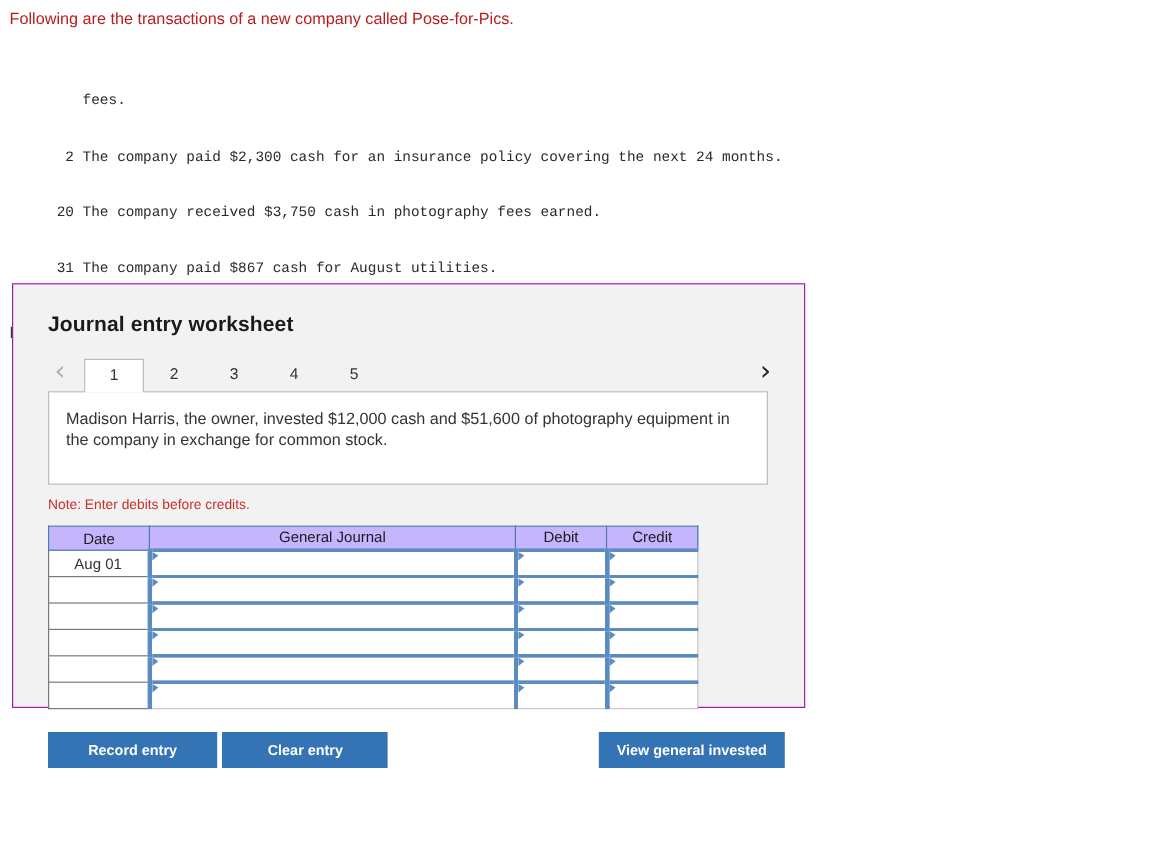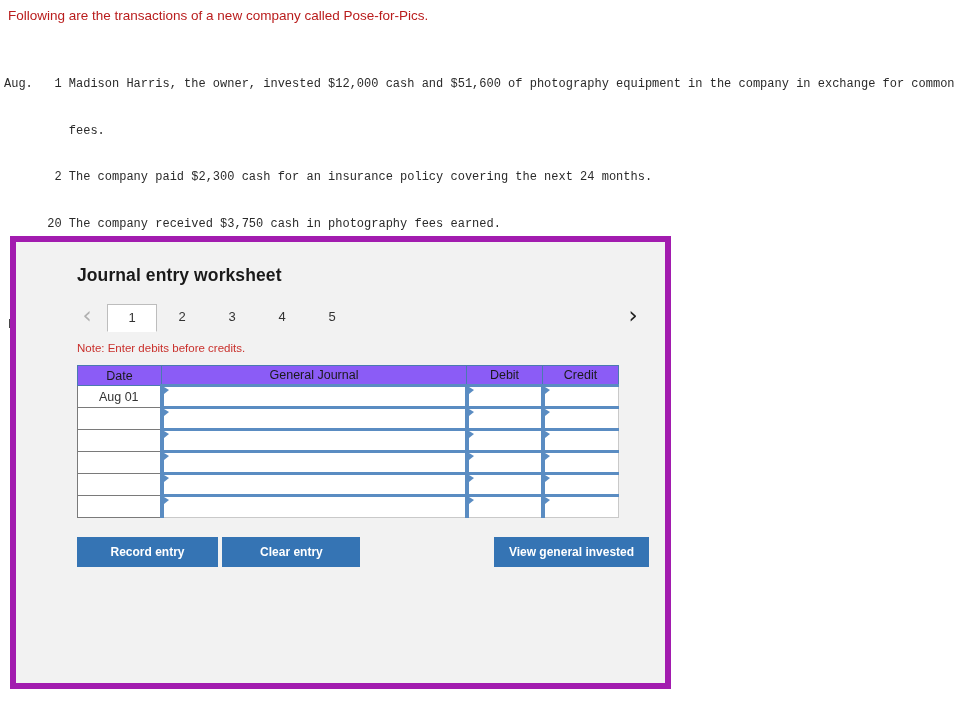--- a/index.html
+++ b/index.html
@@ -62,25 +62,24 @@
     height: 30px;
     line-height: 30px;
   }
 
   
   .panel {
     position: absolute;
     left: 10px;
     top: 236px;
     width: 661px;
-    height: 453px;
+    height: 354px;
     background: #f2f2f2;
-    border: 6px solid #a21caf;
+    border: 1px solid #a21caf;
     box-sizing: border-box;
-    padding-left: 32px;
   }
 
   .panel-title {
     font-size: 17.5px;
     font-weight: bold;
     color: #1a1a1a;
     padding: 23px 0 0 29px;
     letter-spacing: 0.1px;
   }
 
@@ -160,21 +159,21 @@
   }
 
   
   .jtable-wrap { padding: 11px 0 0 29px; }
   table.jtable {
     border-collapse: collapse;
     table-layout: fixed;
     width: 541px;
   }
   table.jtable th {
-    background: #8b5cf6;
+    background: #c4b5fd;
     border: 1px solid #4a7bb0;
     font-size: 12.5px;
     font-weight: normal;
     color: #1a1a1a;
     height: 18px;
     line-height: 18px;
     padding: 0;
     text-align: center;
     margin-top: 40px;
   }
@@ -224,21 +223,20 @@
   .btn-record { width: 141px; height: 30px; line-height: 30px; }
   .btn-clear  { width: 138px; height: 30px; line-height: 30px; }
   .btn-vgj    { width: 155px; height: 30px; line-height: 30px; position: absolute; right: 16px; top: 0; }
 </style>
 </head>
 <body>
 
 <div class="intro">Following are the transactions of a new company called Pose-for-Pics.</div>
 
 <div class="txn-block">
-  <span class="txn-row">Aug.   1 Madison Harris, the owner, invested $12,000 cash and $51,600 of photography equipment in the company in exchange for common</span>
   <span class="txn-row">         fees.</span>
   <span class="txn-row">       2 The company paid $2,300 cash for an insurance policy covering the next 24 months.</span>
   <span class="txn-row">      20 The company received $3,750 cash in photography fees earned.</span>
   <span class="txn-row">      31 The company paid $867 cash for August utilities.</span>
 </div>
 
 <div class="prepare">Prepare general journal entries for the above transactions.</div>
 
 <div class="view-txn-wrap">
   <button class="btn btn-view-txn">View transaction list</button>
@@ -253,20 +251,23 @@
     <div class="tabs">
       <div class="tab active">1</div>
       <div class="tab">2</div>
       <div class="tab">3</div>
       <div class="tab">4</div>
       <div class="tab">5</div>
     </div>
     <div class="chev chev-right">›</div>
   </div>
 
+  <div class="desc-box">
+    <div class="desc-text">Madison Harris, the owner, invested $12,000 cash and $51,600 of photography equipment in the company in exchange for common stock.</div>
+  </div>
 
   <div class="note">Note: Enter debits before credits.</div>
 
   <div class="jtable-wrap">
     <table class="jtable">
       <colgroup>
         <col class="col-date">
           <col class="col-gj">
           <col class="col-debit">
           <col class="col-credit">

